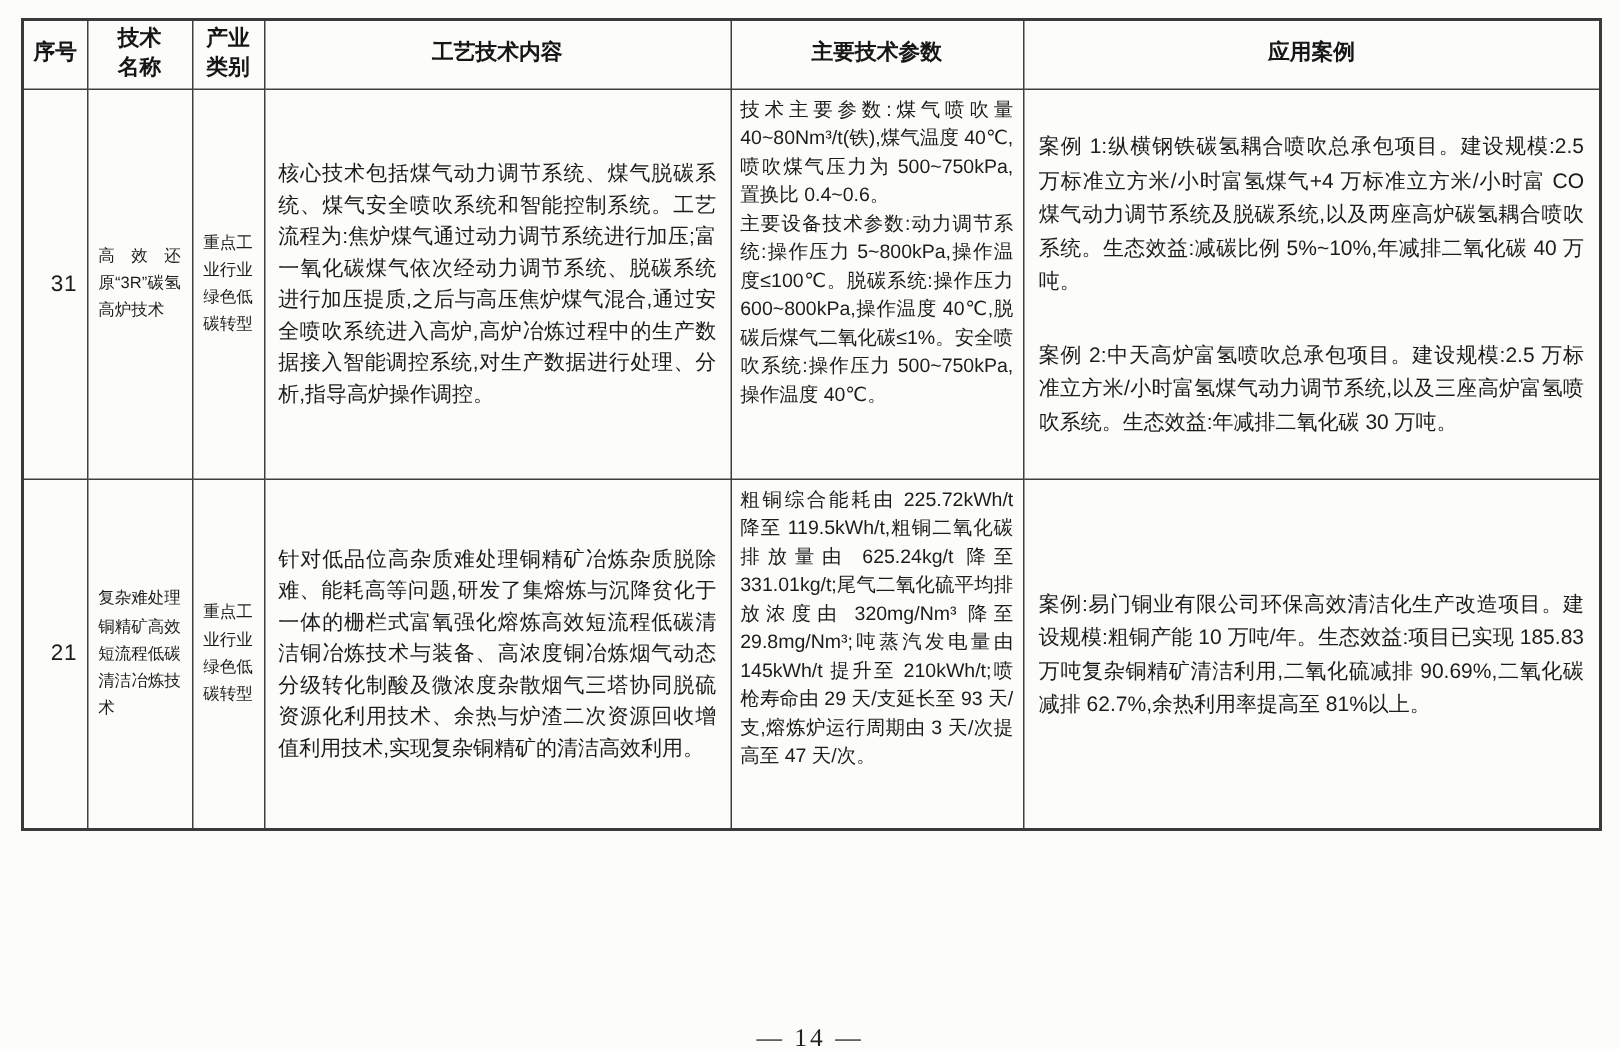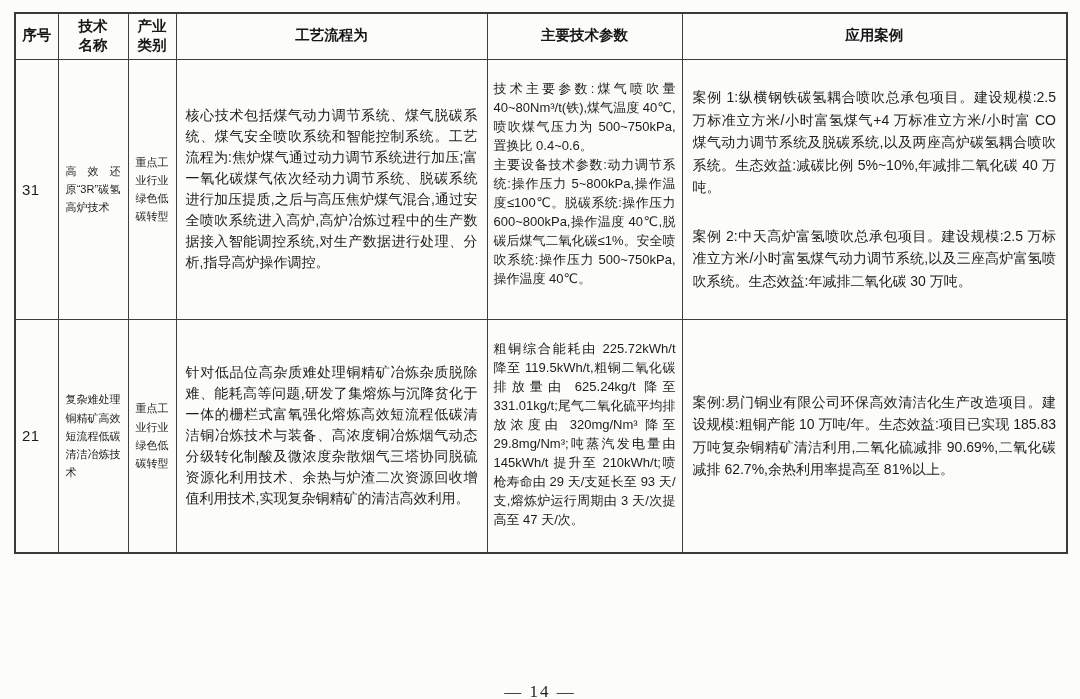--- a/index.html
+++ b/index.html
@@ -29,41 +29,41 @@
   tr.row-31{height:260px;}
   tr.row-32{height:234px;}
   th.hdr{
     text-align:center;
     font-weight:bold;
     font-size:14.5px;
     white-space:pre-line;
     line-height:1.35;
     color:#161616;
   }
-  td.c-no{text-align:left;font-size:15px;letter-spacing:.5px;}
+  td.c-no{text-align:right;font-size:15px;letter-spacing:.5px;}
   td.c-name,td.c-cat{
     text-align:justify;
     text-align-last:left;
     font-size:11px;
     line-height:1.65;
     padding:2px 7px;
     font-weight:500;
   }
   td.c-proc{
     text-align:justify;
     font-size:14px;
     line-height:21px;
     padding:8px 9px;
   }
   td.c-par{
     vertical-align:top;
     text-align:justify;
     font-size:13px;
     line-height:19px;
-    padding:19px 6px;
+    padding:3px 6px;
     overflow:hidden;
   }
   td.c-case{
     text-align:justify;
     font-size:14px;
     line-height:22.5px;
     padding:24px 10px;
     overflow:hidden;
   }
   td p{margin:0;}
@@ -94,21 +94,21 @@
       <col style="width:195px">
       <col style="width:385px">
     </colgroup>
     <tbody>
         <tr class="header-row">
       <th class="hdr">序号</th>
       <th class="hdr">技术
 名称</th>
       <th class="hdr">产业
 类别</th>
-      <th class="hdr">工艺流程为</th>
+      <th class="hdr">工艺技术内容</th>
       <th class="hdr">主要技术参数</th>
       <th class="hdr">应用案例</th>
     </tr>
 
     <tr class="row-31">
       <td class="c-no">31</td>
       <td class="c-name">高效还原“3R”碳氢高炉技术</td>
       <td class="c-cat">重点工业行业绿色低碳转型</td>
       <td class="c-proc">核心技术包括煤气动力调节系统、煤气脱碳系统、煤气安全喷吹系统和智能控制系统。工艺流程为:焦炉煤气通过动力调节系统进行加压;富一氧化碳煤气依次经动力调节系统、脱碳系统进行加压提质,之后与高压焦炉煤气混合,通过安全喷吹系统进入高炉,高炉冶炼过程中的生产数据接入智能调控系统,对生产数据进行处理、分析,指导高炉操作调控。</td>
       <td class="c-par">

